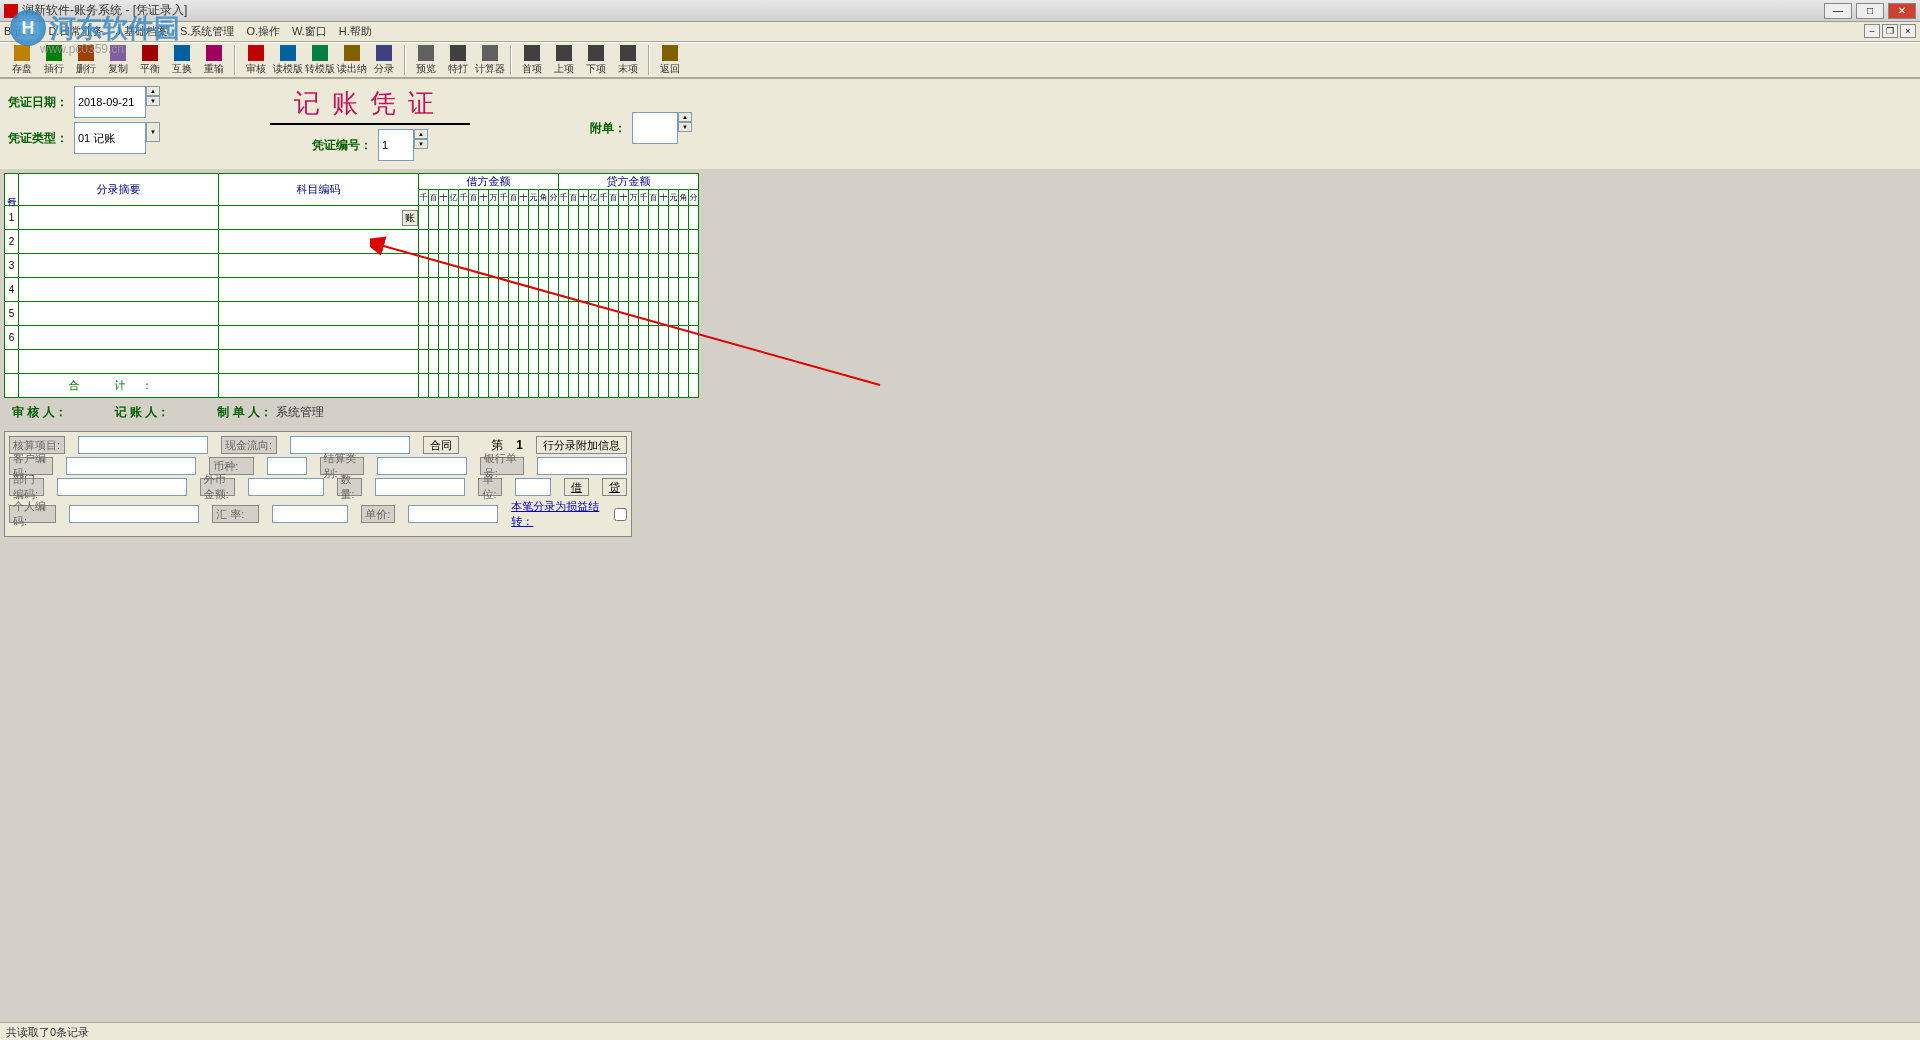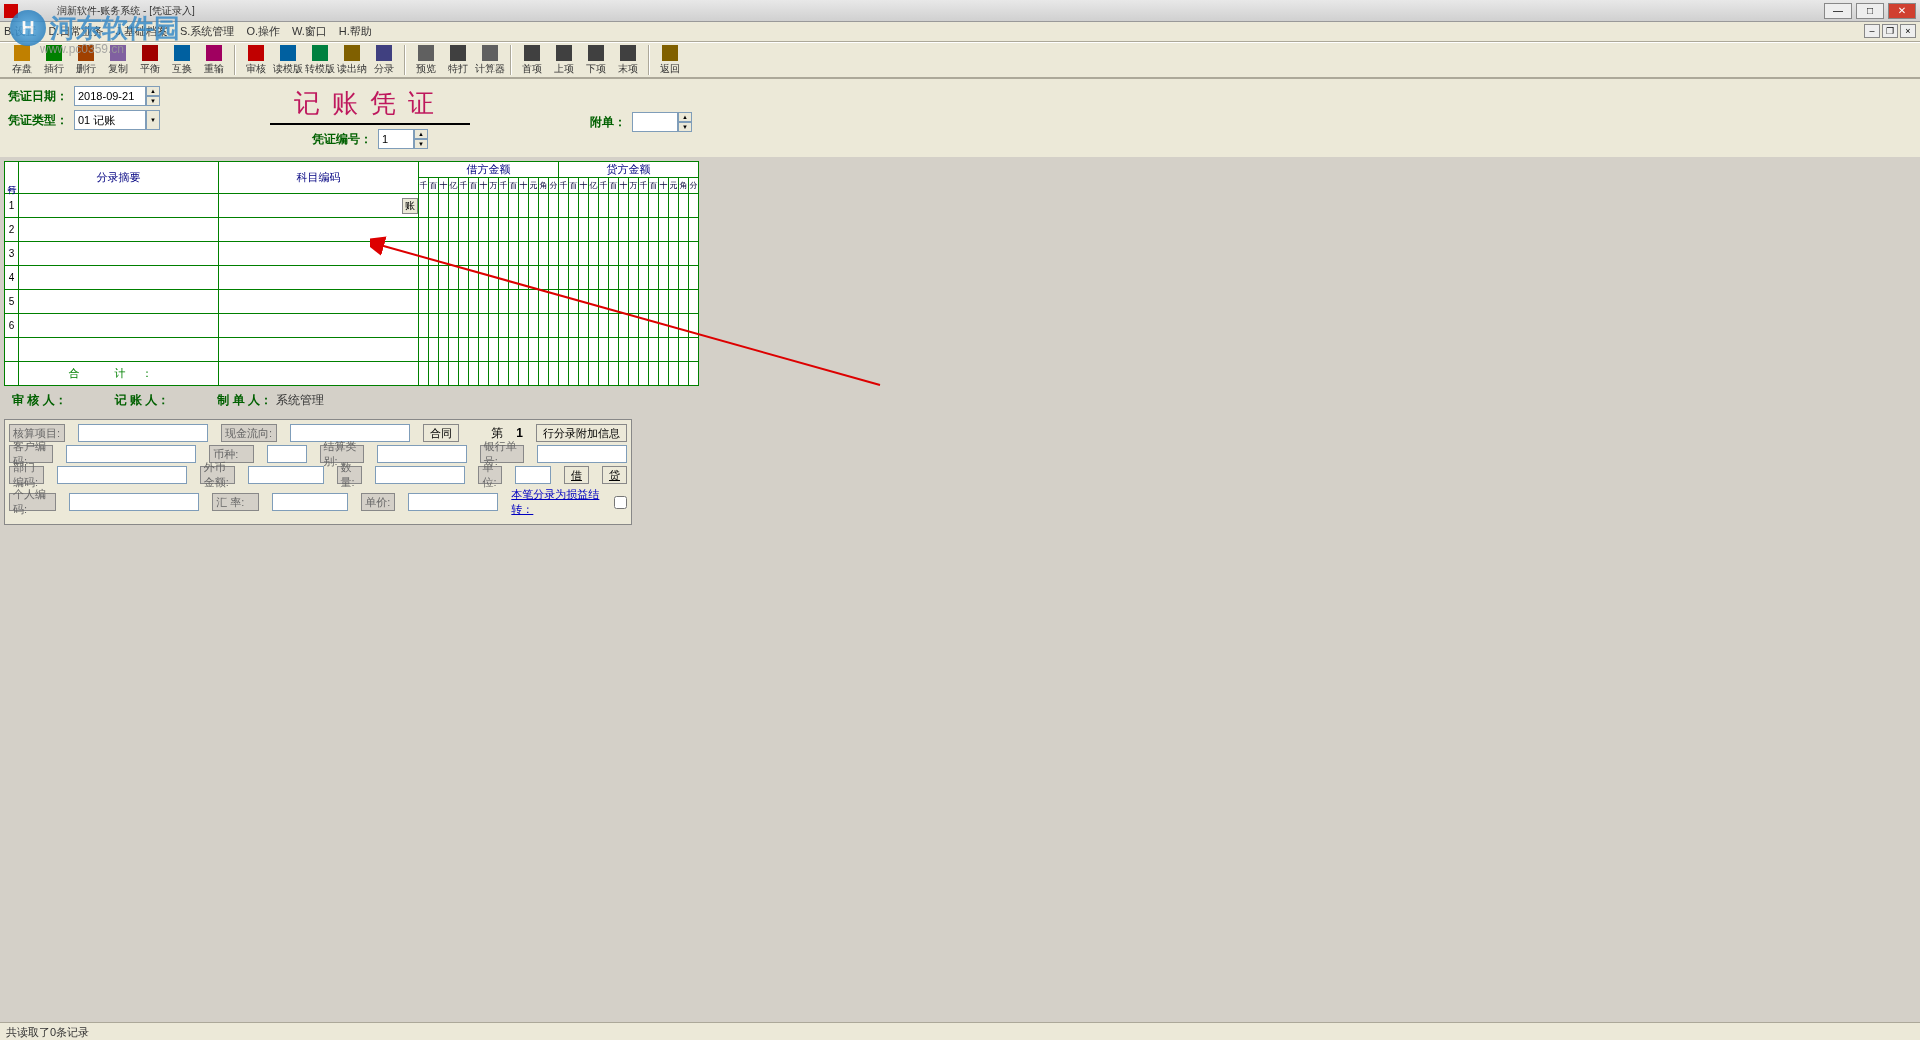--- a/index.html
+++ b/index.html
@@ -1,19 +1,19 @@
 <!DOCTYPE html>
 <html><head>
 <meta charset="utf-8">
 <style>
 * { box-sizing: border-box; margin: 0; padding: 0; }
 body { font-family: "Microsoft YaHei", SimSun, sans-serif; font-size: 12px; background: #d4d0c8; overflow: hidden; }
 .titlebar { height: 22px; background: linear-gradient(#e8e8e8,#d0d0d0); border-bottom: 1px solid #999; display: flex; align-items: center; padding: 0 4px; }
 .titlebar .ico { width: 14px; height: 14px; background: #c00; margin-right: 4px; }
-.titlebar .ttl { font-size: 10px; color: #333; flex: 1; margin-left: 35px; }
+.titlebar .ttl { font-size: 12px; color: #333; flex: 1; }
 .winbtns { display: flex; gap: 4px; }
 .winbtn { width: 28px; height: 16px; border: 1px solid #888; background: #eee; font-size: 10px; text-align: center; line-height: 14px; cursor: pointer; }
 .winbtn.close { background: #d04030; color: #fff; }
 .menubar { height: 20px; background: #ece9d8; border-bottom: 1px solid #aca899; display: flex; align-items: center; padding: 0 4px; gap: 12px; position: relative; }
 .menubar span { font-size: 11px; color: #333; cursor: pointer; }
 .mdi-btns { position: absolute; right: 4px; top: 2px; display: flex; gap: 2px; }
 .mdi-btns div { width: 16px; height: 14px; border: 1px solid #888; background: #eee; font-size: 9px; text-align: center; line-height: 12px; cursor: pointer; }
 .watermark { position: absolute; left: 10px; top: 10px; z-index: 100; pointer-events: none; opacity: 0.85; }
 .watermark-logo { display: flex; align-items: center; gap: 4px; }
 .wm-ico { width: 36px; height: 36px; border-radius: 50%; background: radial-gradient(circle,#5ab0e8,#1a6fb0); display: flex; align-items: center; justify-content: center; color: #fff; font-weight: bold; font-size: 18px; }
@@ -21,21 +21,21 @@
 .wm-url { font-size: 12px; color: #999; margin-left: 30px; margin-top: -4px; }
 .toolbar { height: 36px; background: #ece9d8; border-top: 1px solid #fff; border-bottom: 1px solid #aca899; display: flex; align-items: center; padding: 2px 6px; gap: 0; }
 .tbtn { width: 32px; display: flex; flex-direction: column; align-items: center; cursor: pointer; padding: 1px 0; }
 .tbtn .tico { width: 16px; height: 16px; margin-bottom: 1px; }
 .tbtn .tlbl { font-size: 10px; color: #333; }
 .tsep { width: 2px; height: 30px; border-left: 1px solid #aca899; border-right: 1px solid #fff; margin: 0 4px; }
 .hr-line { height: 4px; border-top: 1px solid #aca899; background: #ece9d8; }
 .form-area { padding: 4px 8px; background: #ece9d8; }
 .form-row { display: flex; align-items: center; gap: 6px; margin-bottom: 4px; }
 .lbl-green { color: #006000; font-size: 12px; font-weight: bold; }
-.inp { border: 1px solid #7f9db9; background: #fff; height: 20px; padding: 0 3px; font-size: 11px; }
+.inp { border: 1px solid #7f9db9; background: #fff; height: 32px; padding: 0 3px; font-size: 11px; }
 .spinner { display: inline-flex; }
 .spinner .sbtns { display: flex; flex-direction: column; }
 .spinner .sbtn { width: 14px; height: 10px; border: 1px solid #7f9db9; background: #ece9d8; font-size: 6px; text-align: center; line-height: 8px; cursor: pointer; }
 .voucher-title { font-size: 26px; color: #be185d; letter-spacing: 12px; text-align: center; width: 200px; font-family: SimSun; }
 .voucher-underline { border-bottom: 2px solid #000; width: 200px; margin: 2px auto 4px; }
 .grid-wrap { margin: 4px 4px 0 4px; }
 .grid { border-collapse: collapse; background: #fff; }
 .grid th, .grid td { border: 1px solid #008000; font-size: 11px; padding: 0; }
 .grid th { color: #000080; background: #fff; text-align: center; font-weight: normal; height: 16px; }
 .grid .rownum { width: 12px; background: #fff; color: #000; text-align: center; font-size: 10px; }

